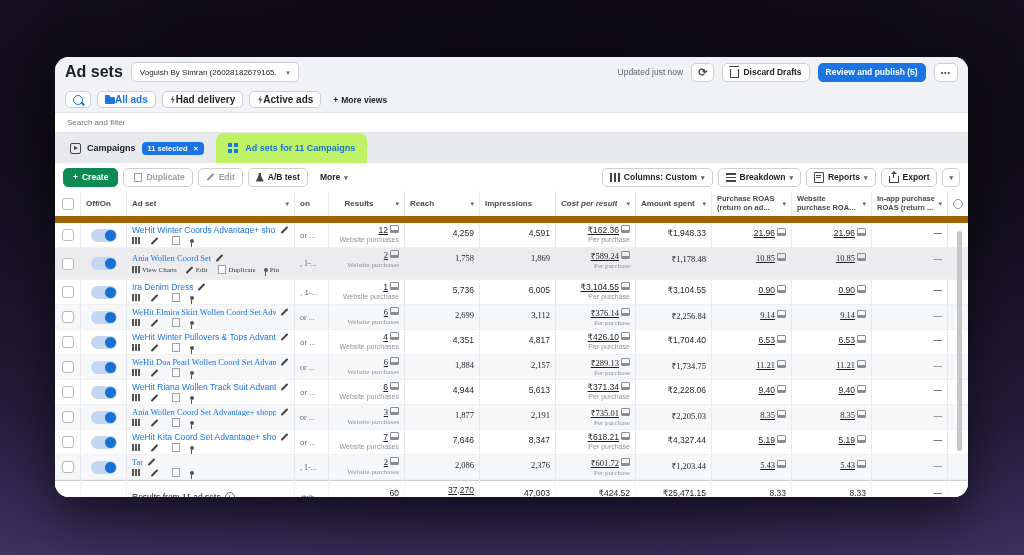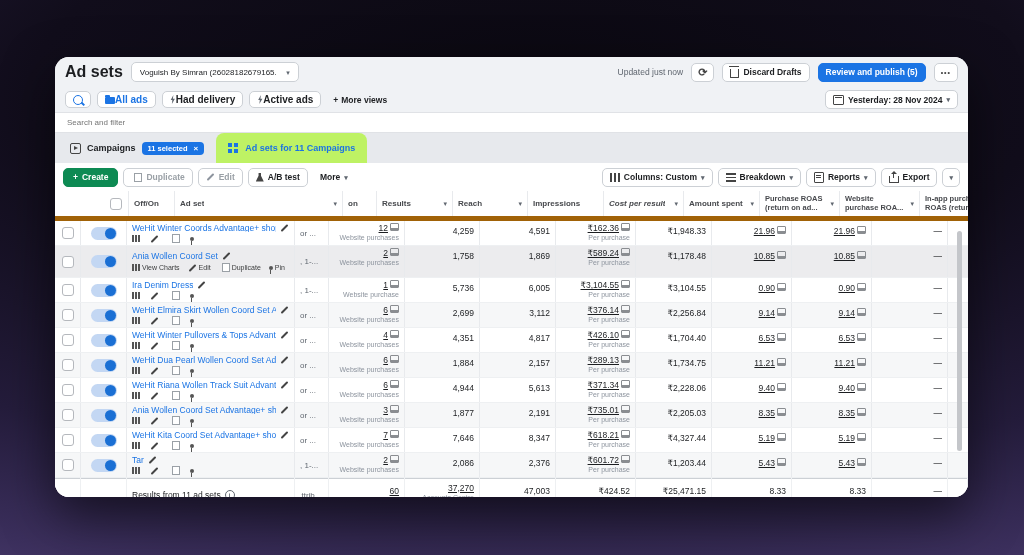--- a/index.html
+++ b/index.html
@@ -41,28 +41,28 @@
   .badge{background:#1b74e4;color:#fff;border-radius:4px;font-size:7.5px;font-weight:600;padding:2px 6px;display:inline-flex;gap:6px;align-items:center;}
   .badge .x{font-size:8px;}
   
   .toolbar{height:28px;background:#fff;display:flex;align-items:center;padding:0 8px;gap:5px;flex:none;}
   .btn-create{background:#0d8a53;border:1px solid #0d8a53;color:#fff;border-radius:5px;height:19px;display:inline-flex;align-items:center;gap:4px;padding:0 9px;font-size:8.5px;font-weight:600;}
   .btn.disabled{color:#9aa0a6;}
   .caret{font-size:7px;color:#606770;line-height:1;}
   
   .table{flex:1;display:flex;flex-direction:column;position:relative;background:#fff;}
   .cols{display:grid;grid-template-columns:26px 46px 168px 34px 76px 75px 76px 80px 76px 80px 80px 76px 20px;}
-  .thead{height:25px;border-bottom:5px solid #a16207;align-items:center;flex:none;padding-left:48px;}
+  .thead{height:25px;border-bottom:7px solid #a16207;align-items:center;flex:none;}
   .th{font-size:8px;font-weight:700;color:#47494d;padding:0 5px;display:flex;align-items:center;gap:3px;border-right:1px solid #e8eaed;height:100%;overflow:hidden;}
   .th.two{font-size:7.5px;line-height:1.15;}
   .th .lbl{overflow:hidden;}
   .th:last-child{border-right:none;}
   .tbody{flex:1;overflow:hidden;}
   .tr{align-items:stretch;border-bottom:1px solid #eef0f2;height:24px;}
-  .tr.alt{background:#f6f7f8;}
+  .tr.alt{background:#f6f7f8;font-family:Liberation Serif, serif;}
   .tr.hover{background:#ececee;height:31px;}
   .td{padding:2px 5px;border-right:1px solid #e8eaed;overflow:hidden;}
   .td:last-child{border-right:none;}
   .c-center{display:flex;align-items:center;justify-content:center;}
   .c-left{display:flex;flex-direction:column;justify-content:center;}
   .num{text-align:right;font-size:8.5px;color:#1c1e21;}
   .num .sub{font-size:7px;color:#8d949e;margin-top:1px;}
   .u{text-decoration:underline;}
   .mini{display:inline-block;width:7px;height:6px;border:1px solid #8a8d91;border-radius:1px;margin-left:2px;vertical-align:baseline;background:linear-gradient(to top,#8a8d91 35%,transparent 35%);}
   .adset-link{color:#1b74e4;font-size:8.5px;white-space:nowrap;overflow:hidden;text-overflow:clip;display:block;text-decoration:none;}
@@ -154,25 +154,20 @@
     </button>
     <button class="view-pill">
       <span class="i i-bolt"></span>
       <span>Active ads</span>
     </button>
     <button class="more-views">
       <span>+</span>
       <span>More views</span>
     </button>
     <div class="spacer"></div>
-    <button class="btn">
-      <span class="i i-cal"></span>
-      <span>Yesterday: 28 Nov 2024</span>
-      <span class="caret">▾</span>
-    </button>
   </div>
 
   <div class="search-bar">
     <input value="" placeholder="Search and filter" style="">
   </div>
 
   <div class="tab-strip">
     <div class="tab">
       <span class="i i-sq play"></span>
       <span>Campaigns</span>
@@ -241,21 +236,21 @@
       <div class="th">
           <span class="lbl">Off/On</span>
         </div>
       <div class="th" style="justify-content:space-between;text-align:center;">
           <span class="lbl">Ad set</span>
           <span class="caret">▾</span>
         </div>
       <div class="th">
           <span class="lbl">on</span>
         </div>
-      <div class="th" style="justify-content:space-between;gap:22px;">
+      <div class="th" style="justify-content:flex-end;gap:22px;">
           <span class="lbl">Results</span>
           <span class="caret">▾</span>
         </div>
       <div class="th" style="justify-content:space-between;">
           <span class="lbl">Reach</span>
           <span class="caret">▾</span>
         </div>
       <div class="th">
           <span class="lbl">Impressions</span>
         </div>

